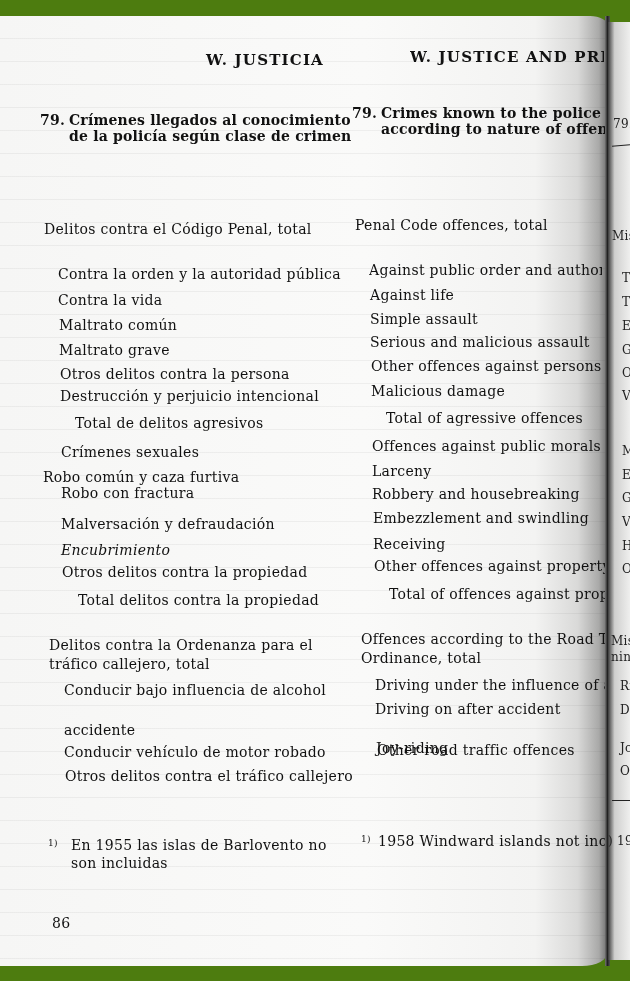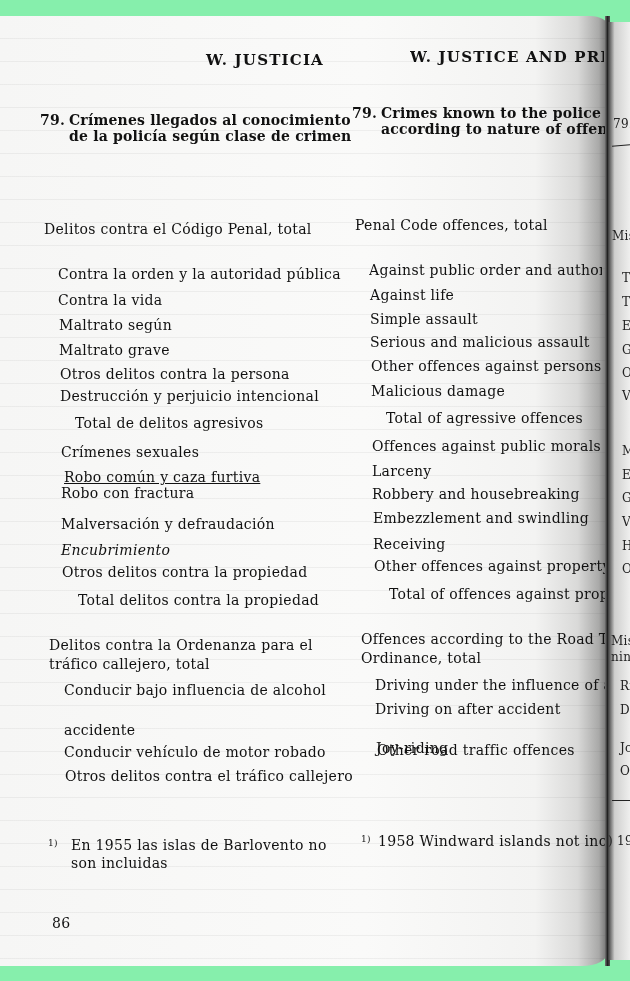--- a/index.html
+++ b/index.html
@@ -3,21 +3,21 @@
   <meta charset="utf-8">
   <style>
     * { margin: 0; padding: 0; box-sizing: border-box; }
     html, body {
       width: 630px; height: 981px; overflow: hidden;
       background: #000;
       font-family: "DejaVu Serif", "Liberation Serif", serif;
       color: #111;
     }
     .scan {
-      position: relative; width: 630px; height: 981px; background: #86efac; overflow: hidden;
+      position: relative; width: 630px; height: 981px; background: #4d7c0f; overflow: hidden;
     }
     .page {
       position: absolute; left: 0; top: 16px; width: 608px; height: 950px;
       background: linear-gradient(to right, #f6f6f5 0%, #fafaf9 60%, #f3f3f2 88%, #d9d9d8 95%, #a9a9a8 98.5%, #6a6a6a 100%);
       border-top-right-radius: 18px 10px;
       border-bottom-right-radius: 26px 14px;
     }
     .page-bleed {
       position: absolute; left: 0; top: 16px; width: 608px; height: 950px;
       opacity: 0.06; pointer-events: none;
@@ -52,27 +52,27 @@
   <div class="t ttl" style="left:40px; top:111px;">79.</div>
   <div class="t ttl" style="left:69px; top:111px;">Crímenes llegados al conocimiento</div>
   <div class="t ttl" style="left:69px; top:127px;">de la policía según clase de crimen</div>
   <div class="t ttl" style="left:352px; top:104px;">79.</div>
   <div class="t ttl" style="left:381px; top:104px;">Crimes known to the police</div>
   <div class="t ttl" style="left:381px; top:120px;">according to nature of offences</div>
 
   <div class="t" style="left:44px; top:221px;">Delitos contra el Código Penal, total</div>
   <div class="t" style="left:58px; top:266px;">Contra la orden y la autoridad pública</div>
   <div class="t" style="left:58px; top:292px;">Contra la vida</div>
-  <div class="t" style="left:59px; top:317px;">Maltrato según</div>
+  <div class="t" style="left:59px; top:317px;">Maltrato común</div>
   <div class="t" style="left:59px; top:342px;">Maltrato grave</div>
   <div class="t" style="left:60px; top:366px;">Otros delitos contra la persona</div>
   <div class="t" style="left:60px; top:388px;">Destrucción y perjuicio intencional</div>
   <div class="t" style="left:75px; top:415px;">Total de delitos agresivos</div>
   <div class="t" style="left:61px; top:444px;">Crímenes sexuales</div>
-  <div class="t" style="left:64px; top:469px;text-decoration:underline;">Robo común y caza furtiva</div>
+  <div class="t" style="left:43px; top:469px;">Robo común y caza furtiva</div>
   <div class="t" style="left:61px; top:485px;">Robo con fractura</div>
   <div class="t" style="left:61px; top:516px;">Malversación y defraudación</div>
   <div class="t" style="left:61px; top:542px;font-style:italic;">Encubrimiento</div>
   <div class="t" style="left:62px; top:564px;">Otros delitos contra la propiedad</div>
   <div class="t" style="left:78px; top:592px;">Total delitos contra la propiedad</div>
 
   <div class="t" style="left:49px; top:637px;">Delitos contra la Ordenanza para el</div>
   <div class="t" style="left:49px; top:656px;">tráfico callejero, total</div>
   <div class="t" style="left:64px; top:682px;">Conducir bajo influencia de alcohol</div>
   <div class="t" style="left:64px; top:722px;">accidente</div>

